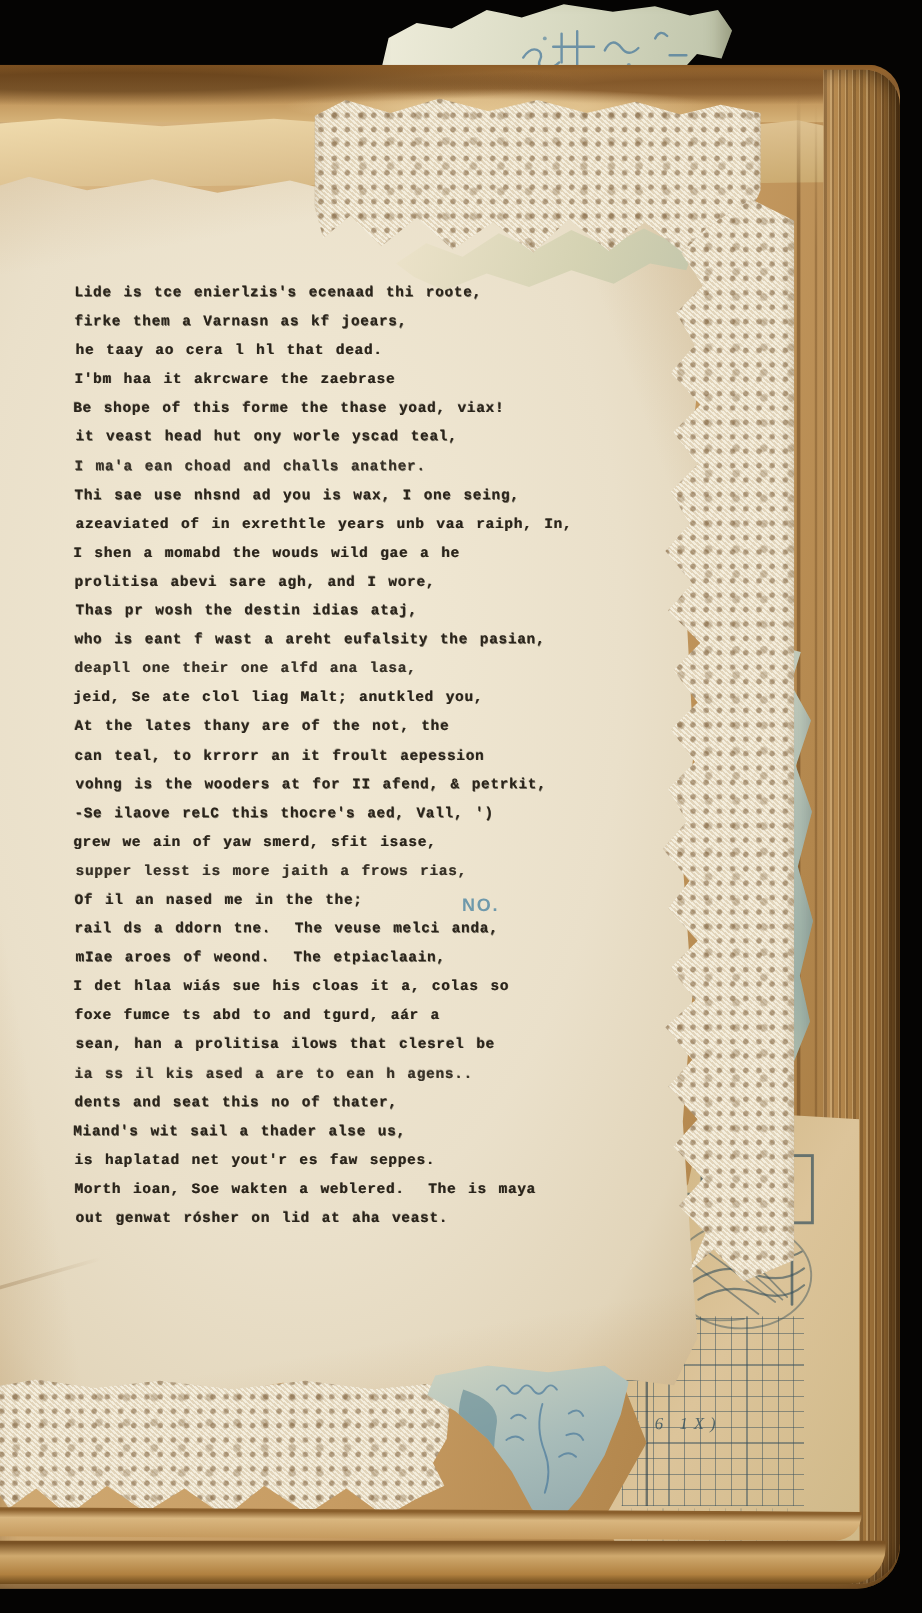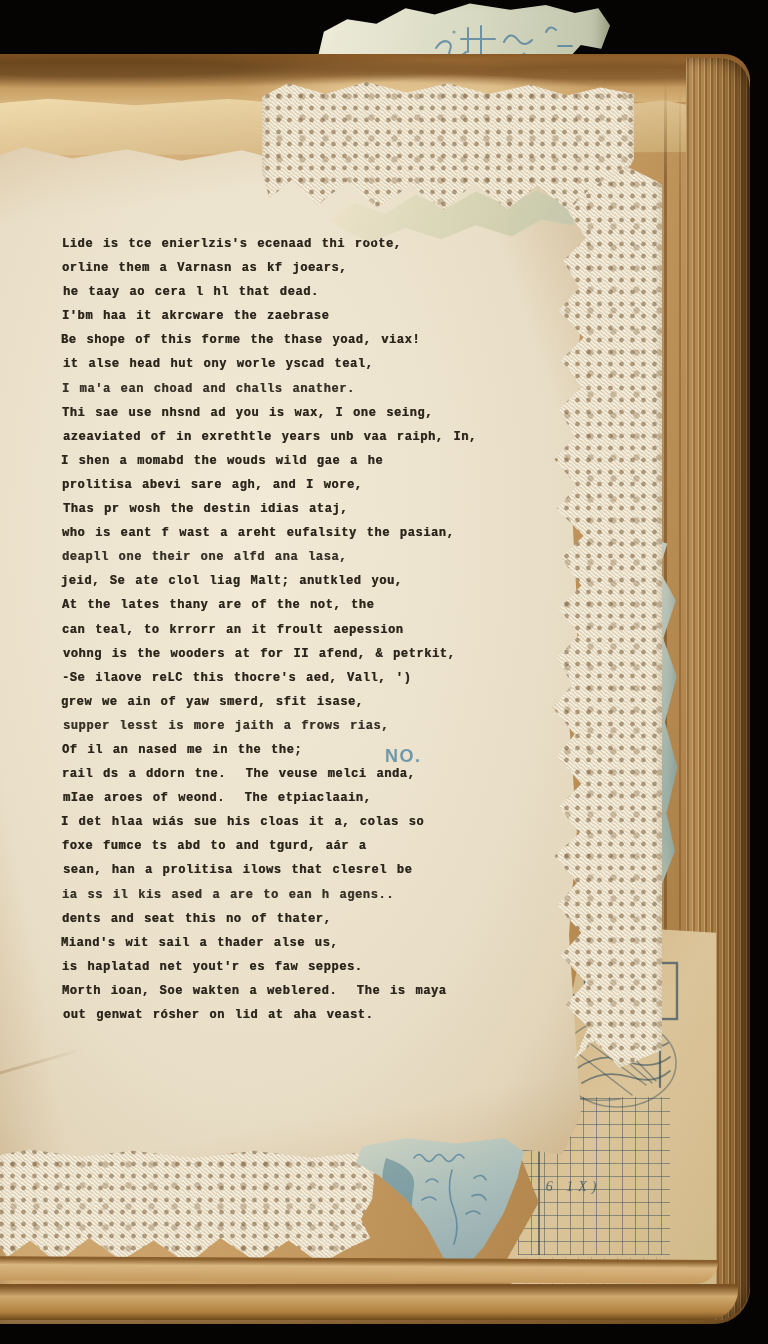--- a/index.html
+++ b/index.html
@@ -106,21 +106,21 @@
   .typed-block{position:absolute;left:68px;top:92px;width:492px;
     font-family:Liberation Mono, monospace;font-weight:bold;
     font-size:12px;line-height:24.1px;color:#2a241b;
     letter-spacing:.6px;word-spacing:2px;
     text-shadow:.4px .3px .5px rgba(42,36,27,.6), -.3px -.2px .4px rgba(42,36,27,.3);}
   .typed-line{white-space:pre;}
   .typed-line:nth-child(3n){transform:translateX(1px);}
   .typed-line:nth-child(5n){transform:translateX(-1px);}
   .typed-line:nth-child(7n){opacity:.93;}
   .stamp-no{position:absolute;left:391px;top:606px;
-    font-family:"Liberation Sans",sans-serif;font-weight:bold;font-size:18px;
+    font-family:"Liberation Sans",sans-serif;font-weight:bold;font-size:15px;
     letter-spacing:1.5px;color:#6191a8;opacity:.9;}
 
   
   .lace{background-color:#ece2cb;
     background-image:
       radial-gradient(circle, rgba(110,78,40,.5) 1.8px, rgba(110,78,40,0) 2.8px),
       radial-gradient(circle, rgba(120,90,50,.32) 2.6px, rgba(120,90,50,0) 3.8px),
       repeating-linear-gradient(40deg, rgba(255,255,250,.4) 0 1.5px, rgba(180,150,110,.18) 1.5px 3px);
     background-size:11px 12px, 23px 21px, auto;
     background-position:0 0, 6px 8px, 0 0;
@@ -196,25 +196,25 @@
       </g>
       <text x="26" y="266" font-family="Liberation Serif,serif" font-style="italic" font-size="14" letter-spacing="5" fill="#33505e" opacity=".8">x   6   1X)</text>
     </svg>
   </div>
 
   <div class="main-page">
     <div class="page-shade"></div>
     <div class="page-crease"></div>
     <div class="typed-block" id="typed-lines">
         <div class="typed-line">Lide is tce enierlzis's ecenaad thi roote,</div>
-        <div class="typed-line">orline them a Varnasn as kf joears,</div>
+        <div class="typed-line">firke them a Varnasn as kf joears,</div>
         <div class="typed-line">he taay ao cera l hl that dead.</div>
         <div class="typed-line">I'bm haa it akrcware the zaebrase</div>
         <div class="typed-line">Be shope of this forme the thase yoad, viax!</div>
-        <div class="typed-line">it alse head hut ony worle yscad teal,</div>
+        <div class="typed-line">it veast head hut ony worle yscad teal,</div>
         <div class="typed-line">I ma'a ean choad and challs anather.</div>
         <div class="typed-line">Thi sae use nhsnd ad you is wax, I one seing,</div>
         <div class="typed-line">azeaviated of in exrethtle years unb vaa raiph, In,</div>
         <div class="typed-line">I shen a momabd the wouds wild gae a he</div>
         <div class="typed-line">prolitisa abevi sare agh, and I wore,</div>
         <div class="typed-line">Thas pr wosh the destin idias ataj,</div>
         <div class="typed-line">who is eant f wast a areht eufalsity the pasian,</div>
         <div class="typed-line">deapll one their one alfd ana lasa,</div>
         <div class="typed-line">jeid, Se ate clol liag Malt; anutkled you,</div>
         <div class="typed-line">At the lates thany are of the not, the</div>

